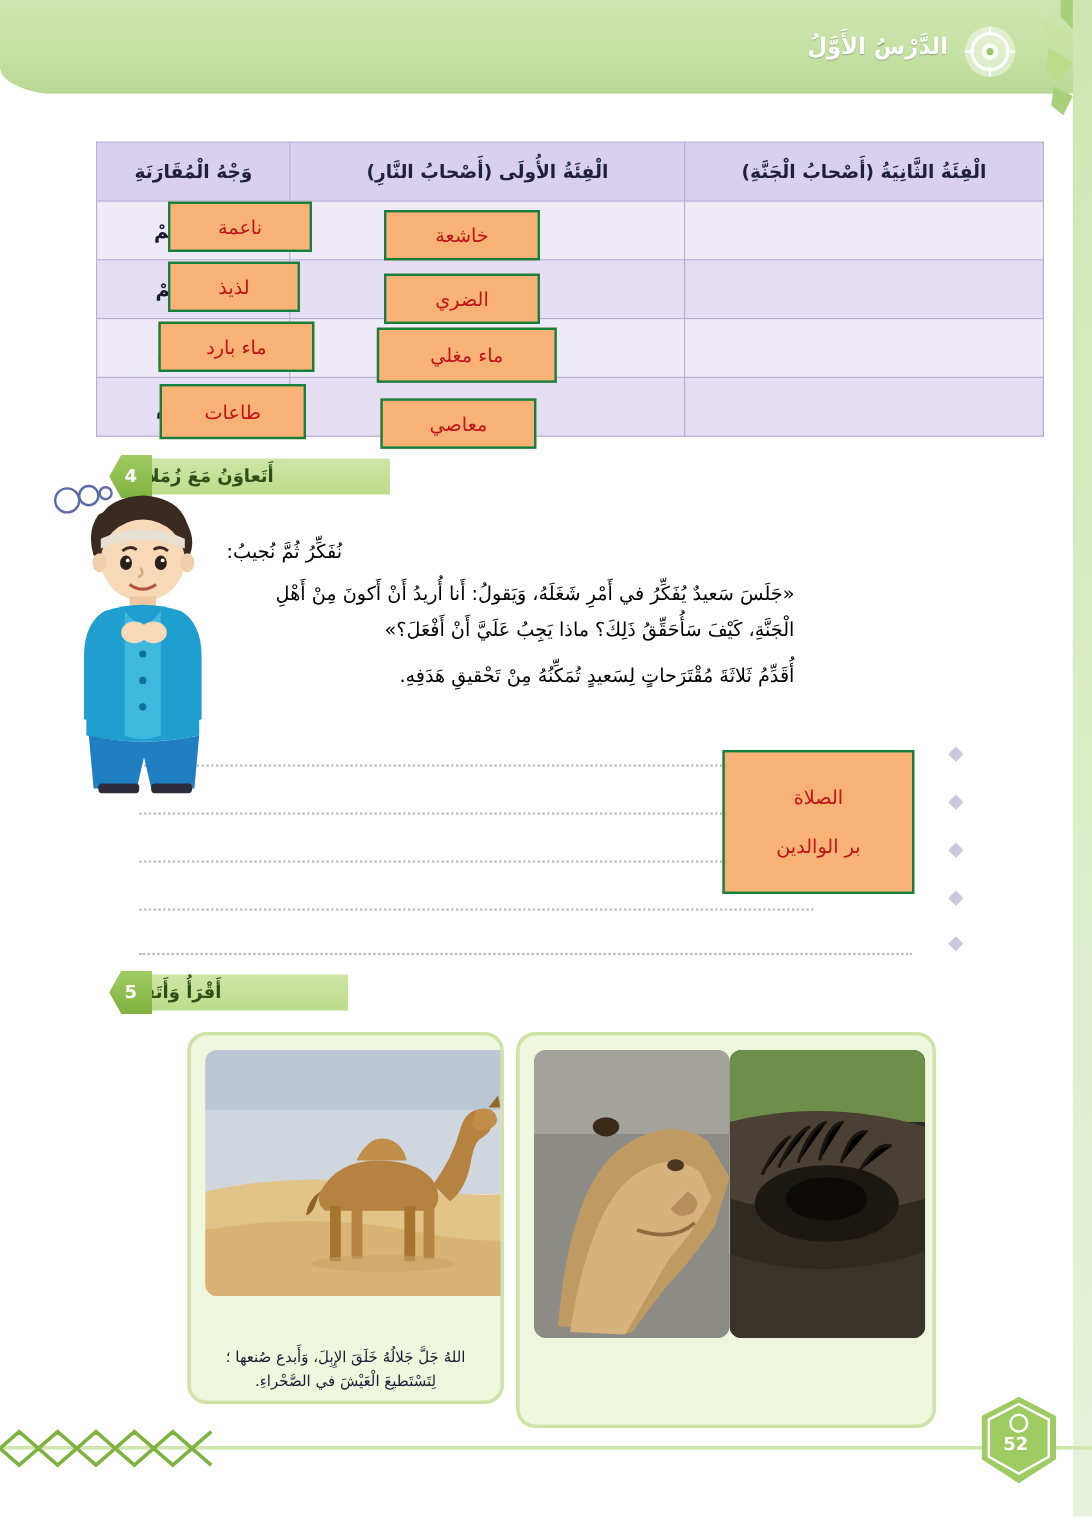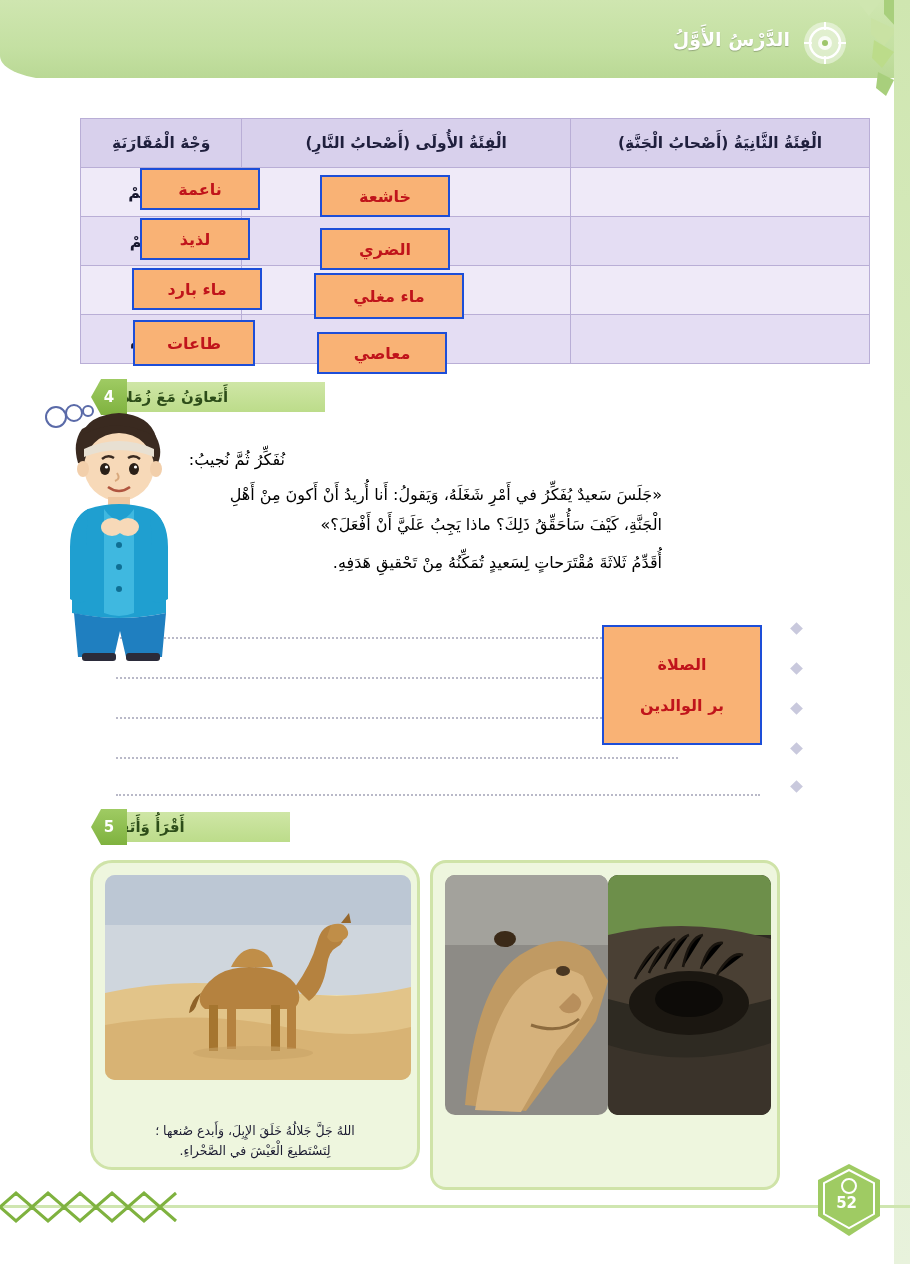--- a/index.html
+++ b/index.html
@@ -55,23 +55,23 @@
   .tbl tr:nth-child(even) td{background:#e4ddf3;}
   .col-a{width:300px;}
   .col-b{width:330px;}
   .col-c{width:160px;}
   .tbl td.cmp{font-weight:bold;font-size:16px;color:#16162e;}
 
   
   .anno{
     position:absolute;
     background:#f9b275;
-    border:2px solid #1d4ed8;
+    border:2px solid #15803d;
     color:#c0141b;
-    font-weight:bold;
+    font-weight:normal;
     display:flex;align-items:center;justify-content:center;
     font-size:16px;
     direction:rtl;
     box-sizing:border-box;
   }
 
   
   .act{
     position:absolute;height:30px;
     display:flex;align-items:center;direction:rtl;
@@ -325,21 +325,21 @@
           <path d="M220 94 q10 -30 24 -34"></path>
           <path d="M238 92 q6 -30 20 -32"></path>
           <path d="M256 94 q8 -28 22 -26"></path>
           <path d="M272 100 q14 -24 26 -20"></path>
         </g>
         <path d="M163 170 q80 26 163 -2 l0 72 l-163 0 z" fill="#3a332a"></path>
       </g>
     </svg>
   </div>
 
-  <div class="panel" style="right:490px;top:860px;width:330px;height:310px;border-radius:22px;">
+  <div class="panel" style="right:490px;top:860px;width:264px;height:310px;">
     <svg style="position:absolute;left:12px;top:12px;width:306px;height:205px;" viewBox="0 0 306 205">
       <defs>
           <clipPath id="cpC">
             <rect x="0" y="0" width="306" height="205" rx="10"></rect>
           </clipPath>
         </defs>
       <g clip-path="url(#cpC)">
         <rect x="0" y="0" width="306" height="120" fill="#cfd6dd"></rect>
         <rect x="0" y="0" width="306" height="50" fill="#bcc7d4"></rect>
         <path d="M0 118 q80 -18 160 -4 q80 14 146 -2 l0 93 l-306 0 z" fill="#e2c489"></path>

